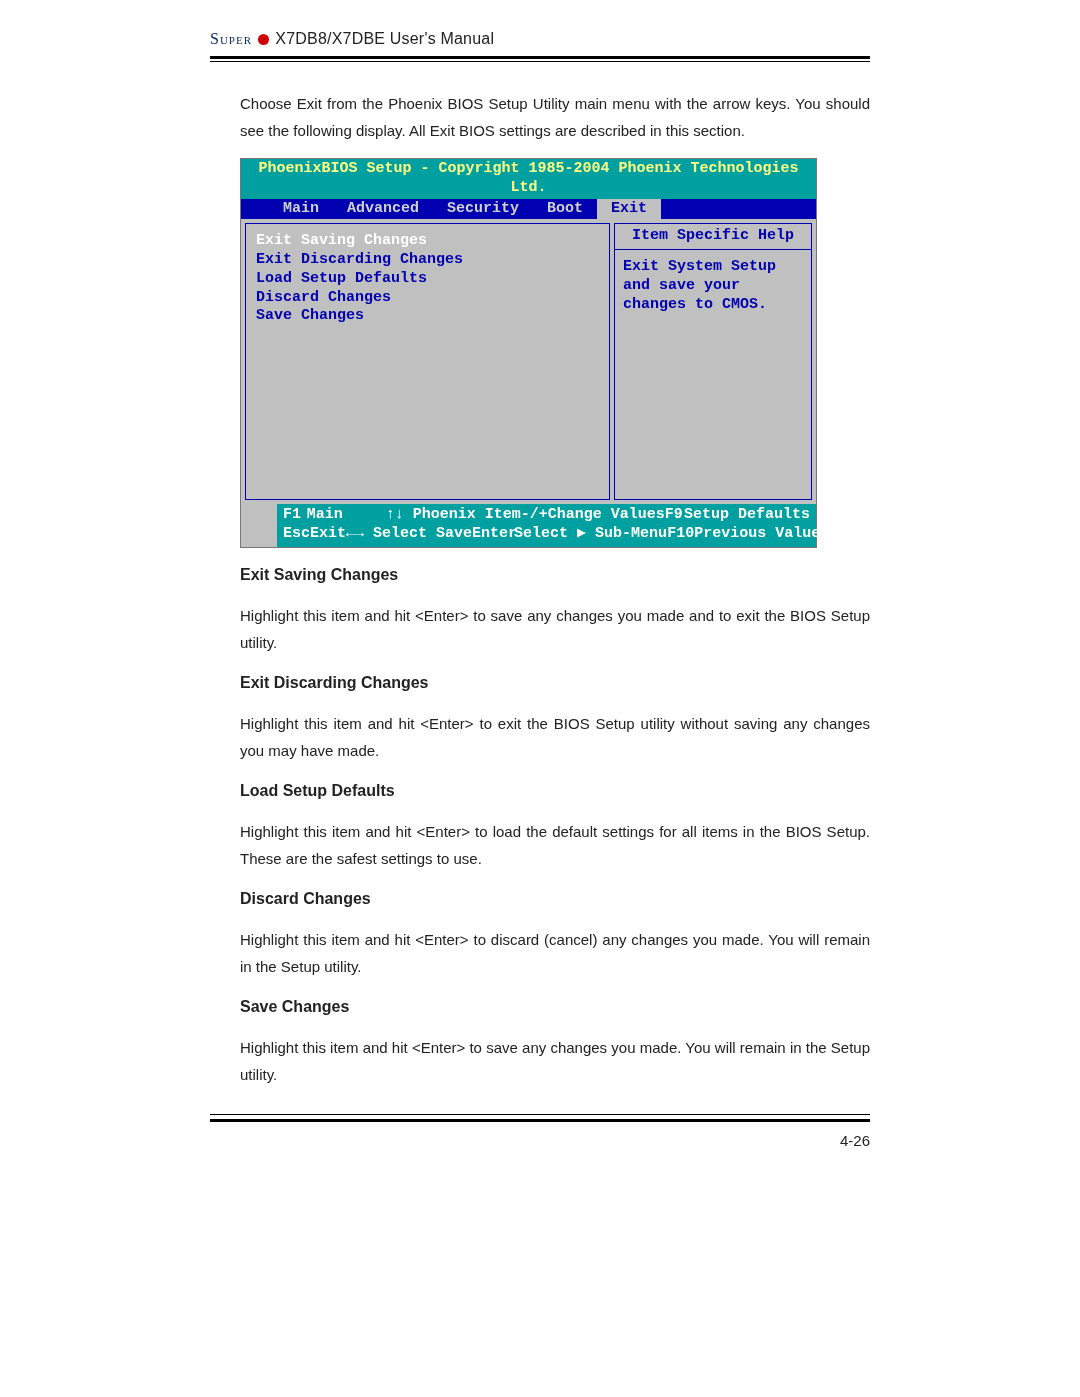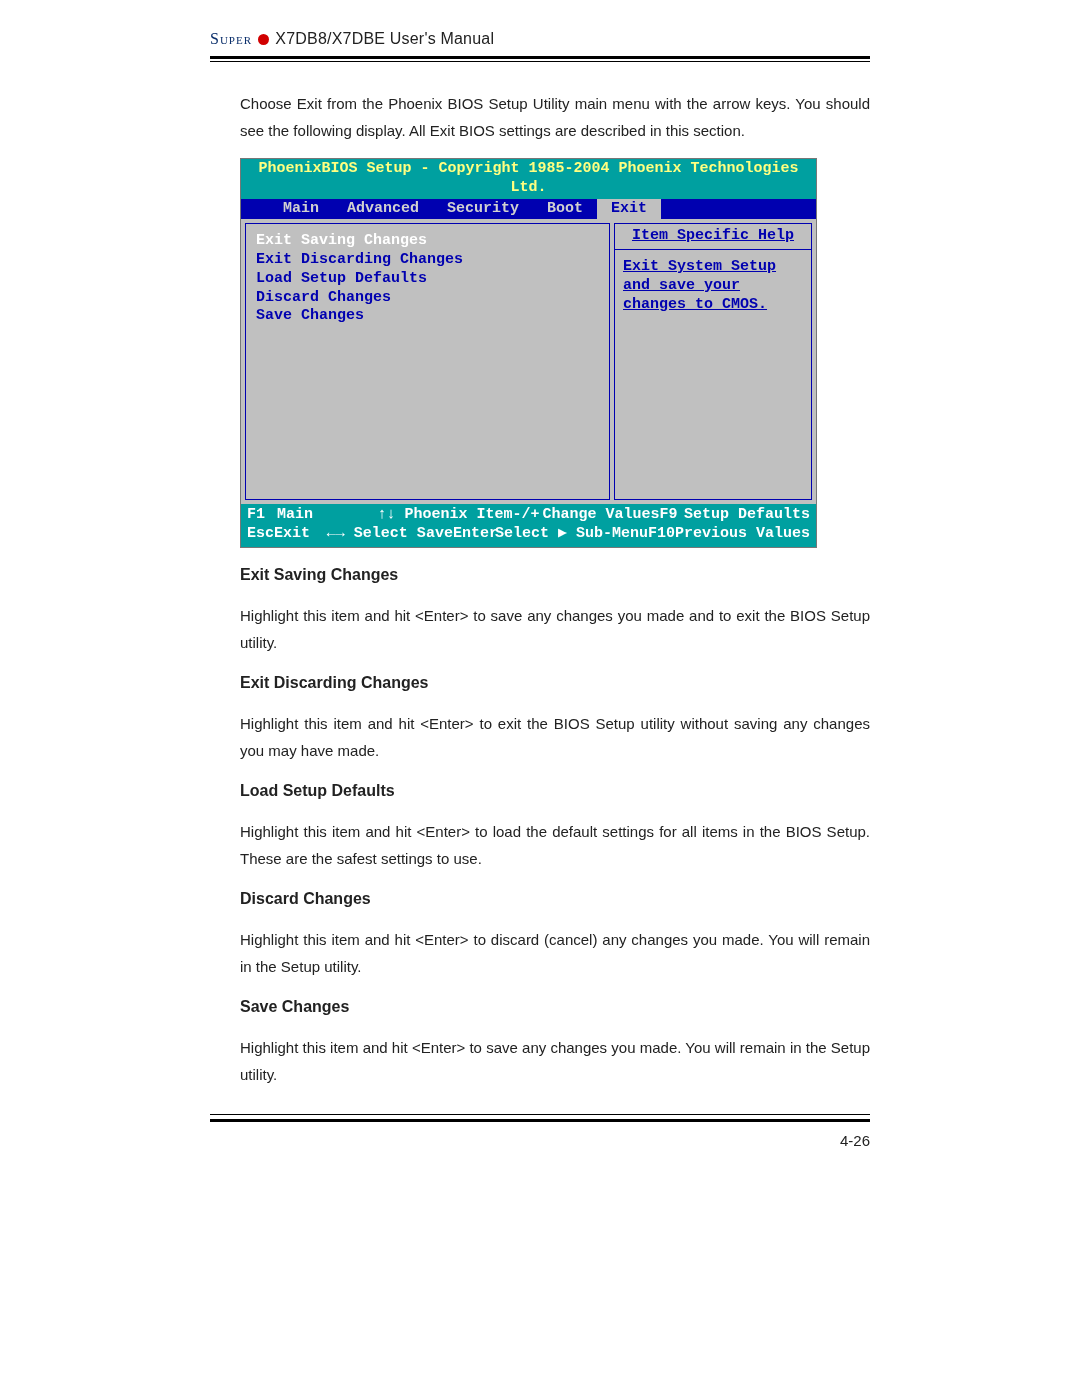--- a/index.html
+++ b/index.html
@@ -125,36 +125,36 @@
   }
   .bios-left .menu-item { padding: 0; }
   .bios-left .menu-item.selected { color: var(--bios-white); }
   .bios-right {
     flex: 1;
     border: 1px solid var(--bios-blue);
     margin: 4px 4px 4px 2px;
     background: var(--bios-gray);
     color: var(--bios-blue);
     font-weight: bold;
-    text-decoration: underline;
   }
   .help-title {
     text-align: center;
     padding: 3px 0;
     border-bottom: 1px solid var(--bios-blue);
   }
   .help-body {
     padding: 8px 8px;
     white-space: pre-line;
   }
   .bios-footer {
     background: var(--bios-teal);
     color: var(--bios-white);
     font-weight: bold;
     padding: 2px 6px 3px 6px;
+    margin-left: 36px;
   }
   .bios-footer .line { display: flex; }
   .bios-footer .cell { white-space: pre; }
   .cell.c1 { width: 42px; }
   .cell.c2 { width: 90px; }
   .cell.c3 { width: 50px; }
   .cell.c4 { width: 160px; }
   .cell.c5 { width: 34px; }
   .cell.c6 { flex: 1; }
 </style>

